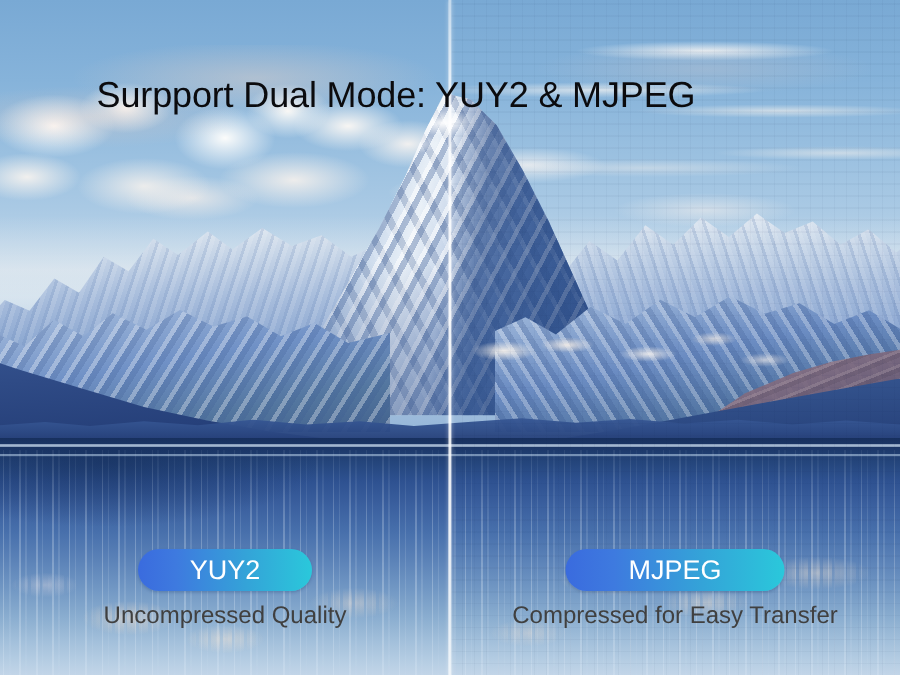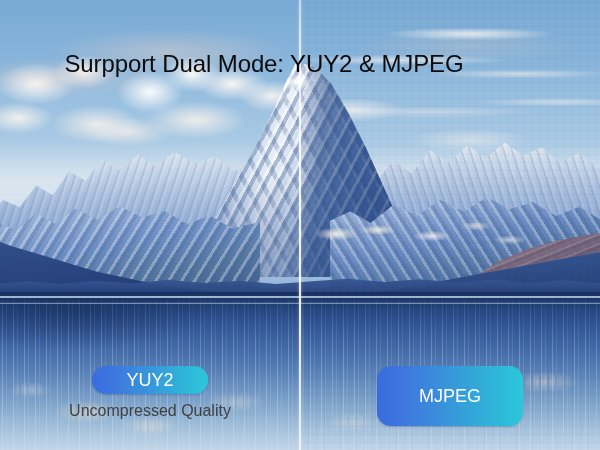--- a/index.html
+++ b/index.html
@@ -434,21 +434,21 @@
     line-height: 28px;
     border-radius: 14px;
     padding: 0 34px;
     font-size: 18px;
     color: #FFFFFF;
     text-align: center;
     background: linear-gradient(90deg, #3A6BDE 0%, #3E7ADF 22%, #34A3D8 62%, #2AC8DB 100%);
     box-shadow: 0 1px 2px rgba(20,50,100,0.25);
     white-space: nowrap;
   }
-  .badge.wide { padding: 16px 42px; }
+  .badge.wide { padding: 0 42px; }
 
   .caption {
     margin-top: 7px;
     font-size: 16px;
     color: #404040;
     line-height: 20px;
     white-space: nowrap;
   }
 </style>
 </head>
@@ -497,17 +497,18 @@
 
   <div class="labels">
 
     <div class="label-col">
       <div class="badge">YUY2</div>
       <div class="caption">Uncompressed Quality</div>
     </div>
 
     <div class="label-col">
       <div class="badge wide">MJPEG</div>
+      <div class="caption">Compressed for Easy Transfer</div>
     </div>
 
   </div>
 
 </div>
 
 </body></html>

